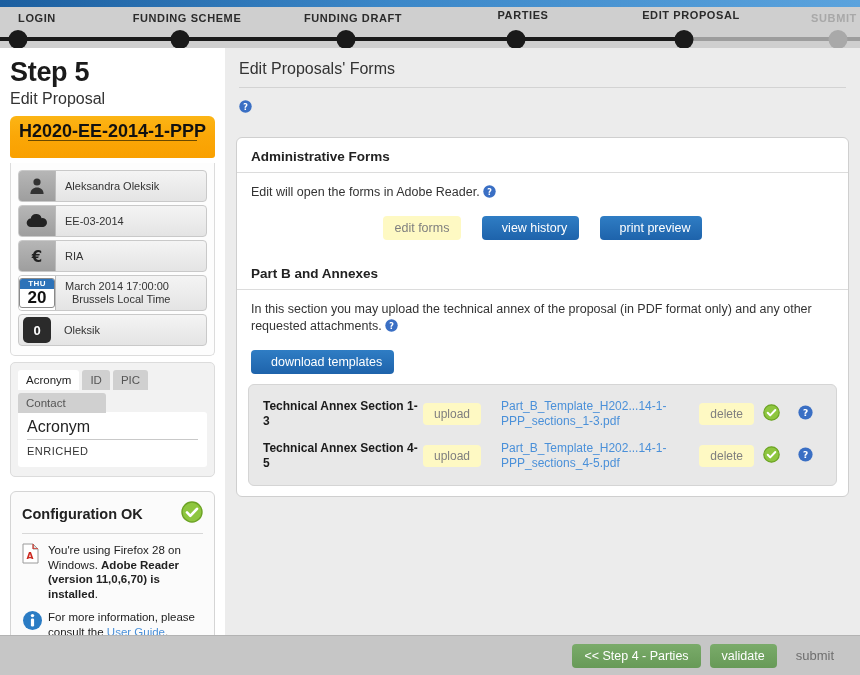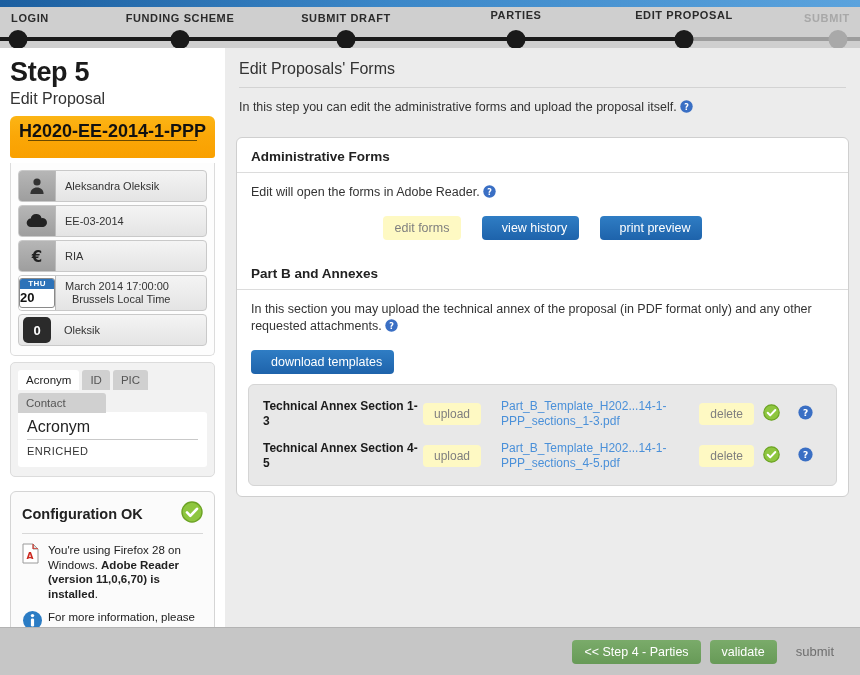--- a/index.html
+++ b/index.html
@@ -9,21 +9,21 @@
     background:#e9e9e9;color:#333;
     -webkit-font-smoothing:antialiased;
   }
   .app{position:relative;width:860px;height:675px;background:#ececec;}
 
   
   .topbar{height:7px;background:linear-gradient(to right,#1c5fa0 0%,#3b87c8 45%,#5ba3dd 100%);}
 
   
   .stepper{position:relative;height:41px;background:#cfcfcf;}
-  .stepper .labels{position:relative;height:24px;}
+  .stepper .labels{position:relative;height:24px;margin-left:7px;}
   .step-label{position:absolute;top:5px;transform:translateX(-50%);
     font-size:11px;font-weight:bold;letter-spacing:.6px;color:#2b2b2b;white-space:nowrap;}
   .step-label.cur{font-size:11px;top:2px;}
   .step-label.off{color:#a8a8a8;}
   .track{position:absolute;left:0;right:0;top:30px;height:4px;}
   .track .line-done{position:absolute;left:0;height:4px;background:#1a1a1a;top:0;}
   .track .line-todo{position:absolute;height:4px;background:#9d9d9d;top:0;right:0;}
   .dot{position:absolute;width:19px;height:19px;border-radius:50%;
     background:#1a1a1a;top:-7px;transform:translateX(-50%);}
   .dot.off{background:#a9a9a9;}
@@ -50,21 +50,21 @@
     background:linear-gradient(to bottom,#f4f4f4,#e4e4e4);
     border:1px solid #c9c9c9;border-radius:4px;height:30px;overflow:hidden;}
   .info-ico{width:36px;height:30px;flex:0 0 36px;display:flex;align-items:center;justify-content:center;
     background:linear-gradient(to bottom,#b6b6b6,#9e9e9e);border-right:1px solid #bcbcbc;}
   .info-ico svg{display:block;}
   .info-txt{font-size:11px;color:#333;padding-left:9px;line-height:13px;}
   .info-row.cal .info-ico{background:#fff;padding:0;border-right:1px solid #bcbcbc;}
   .cal-ico{width:34px;height:28px;border:1px solid #8a8a8a;border-radius:3px;background:#fff;overflow:hidden;}
   .cal-top{height:10px;background:#2d72b8;color:#fff;font-size:8px;font-weight:bold;
     text-align:center;line-height:10px;letter-spacing:.4px;}
-  .cal-day{font-size:13px;font-weight:bold;line-height:17px;color:#111;}
+  .cal-day{font-size:17px;font-weight:bold;text-align:center;line-height:17px;color:#111;}
   .badge-dark{width:28px;height:26px;border-radius:5px;background:#2b2b2b;color:#fff;
     font-size:13px;font-weight:bold;display:flex;align-items:center;justify-content:center;}
   .info-row.badge .info-ico{background:transparent;border-right:none;}
 
   
   .tabs-card{margin:6px 10px 0 10px;background:#f2f2f2;border:1px solid #dcdcdc;border-radius:5px;padding:7px 7px 9px 7px;}
   .tabrow{display:flex;flex-wrap:wrap;gap:3px;}
   .tab{background:#d0d0d0;color:#555;font-size:11.5px;padding:4px 8px;border-radius:3px 3px 0 0;}
   .tab.active{background:#fff;color:#222;}
   .tab-panel{background:#fff;border-radius:0 3px 3px 3px;padding:6px 9px 10px 9px;margin-top:-1px;}
@@ -106,39 +106,39 @@
   .files{margin:10px 11px 0 11px;background:#e8e8e8;border:1px solid #d5d5d5;border-radius:6px;padding:8px 10px;}
   .frow{display:flex;align-items:center;padding:6px 4px;}
   .fname{flex:0 0 160px;font-size:12px;font-weight:bold;color:#1a1a1a;line-height:15px;}
   .fup{flex:0 0 78px;}
   .flink{flex:1;font-size:12px;line-height:15px;}
   .fdel{flex:0 0 70px;text-align:right;}
   .fst{flex:0 0 34px;text-align:center;}
   .fhelp{flex:0 0 34px;text-align:center;}
 
   
-  .footer{position:absolute;left:0;bottom:0;width:860px;height:48px;background:#c6c6c6;
+  .footer{position:absolute;left:0;bottom:0;width:860px;height:40px;background:#c6c6c6;
     border-top:1px solid #b3b3b3;display:flex;align-items:center;justify-content:flex-end;
     padding-right:16px;box-sizing:border-box;gap:9px;}
   .submit-dis{font-size:13px;color:#6e6e6e;padding:5px 10px;}
 
   .help-ico{display:inline-block;vertical-align:-2px;}
 </style>
 </head>
 <body>
 
 <div class="app">
 
   <div class="topbar"></div>
 
   <div class="stepper">
     <div class="labels">
       <div class="step-label" style="left:30px">LOGIN</div>
       <div class="step-label" style="left:180px">FUNDING SCHEME</div>
-      <div class="step-label" style="left:346px">SUBMIT DRAFT</div>
+      <div class="step-label" style="left:346px">FUNDING DRAFT</div>
       <div class="step-label cur" style="left:516px">PARTIES</div>
       <div class="step-label cur" style="left:684px">EDIT PROPOSAL</div>
       <div class="step-label off" style="left:827px">SUBMIT</div>
     </div>
     <div class="track">
       <div class="line-done" style="width:684px"></div>
       <div class="line-todo" style="left:684px;width:176px"></div>
       <div class="dot" style="left:18px"></div>
       <div class="dot" style="left:180px"></div>
       <div class="dot" style="left:346px"></div>
@@ -258,21 +258,20 @@
       </div>
 
     </div>
 
     <div class="content">
 
       <div class="page-head">
         <h2>Edit Proposals' Forms</h2>
       </div>
       <div class="page-intro">
-        <span>In this step you can edit the administrative forms and upload the proposal itself.</span>
         <span class="help-ico">
           <svg width="13" height="13" viewBox="0 0 13 13">
               <circle cx="6.5" cy="6.5" r="6.2" fill="#3a6fc4"></circle>
               <text x="6.5" y="9.6" font-family="DejaVu Sans" font-size="8" font-weight="bold" fill="#fff" text-anchor="middle">?</text>
             </svg>
         </span>
       </div>
 
       <div class="panel">
         <h3>Administrative Forms</h3>

